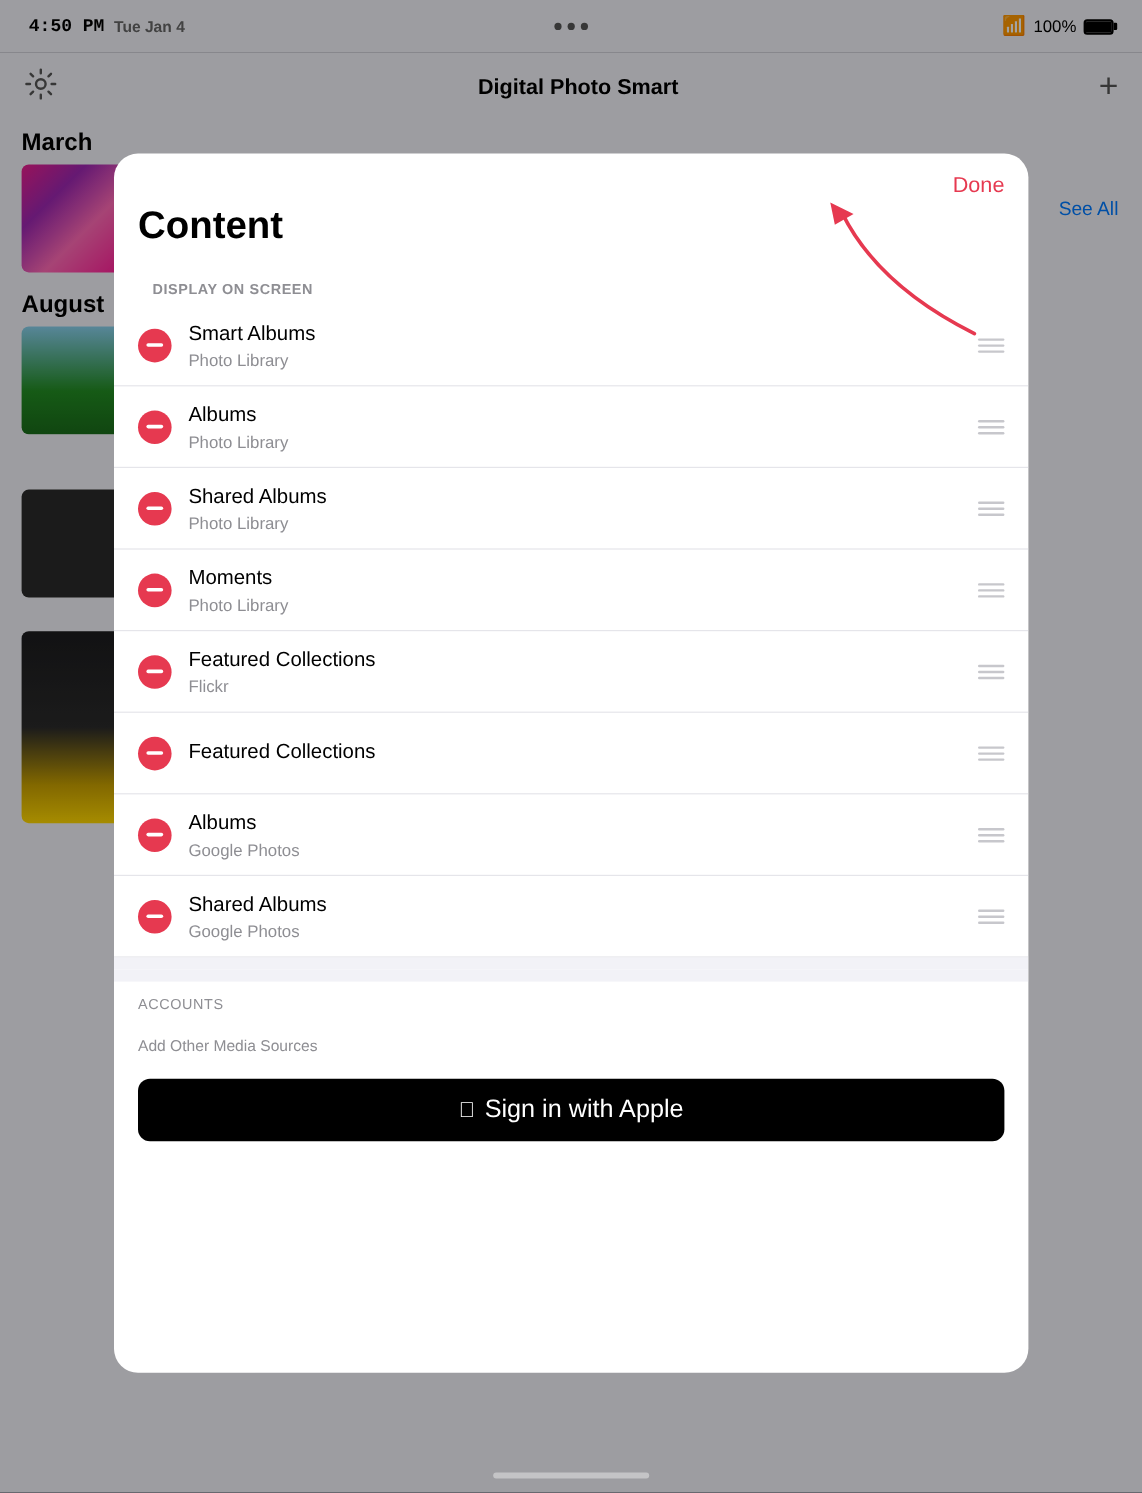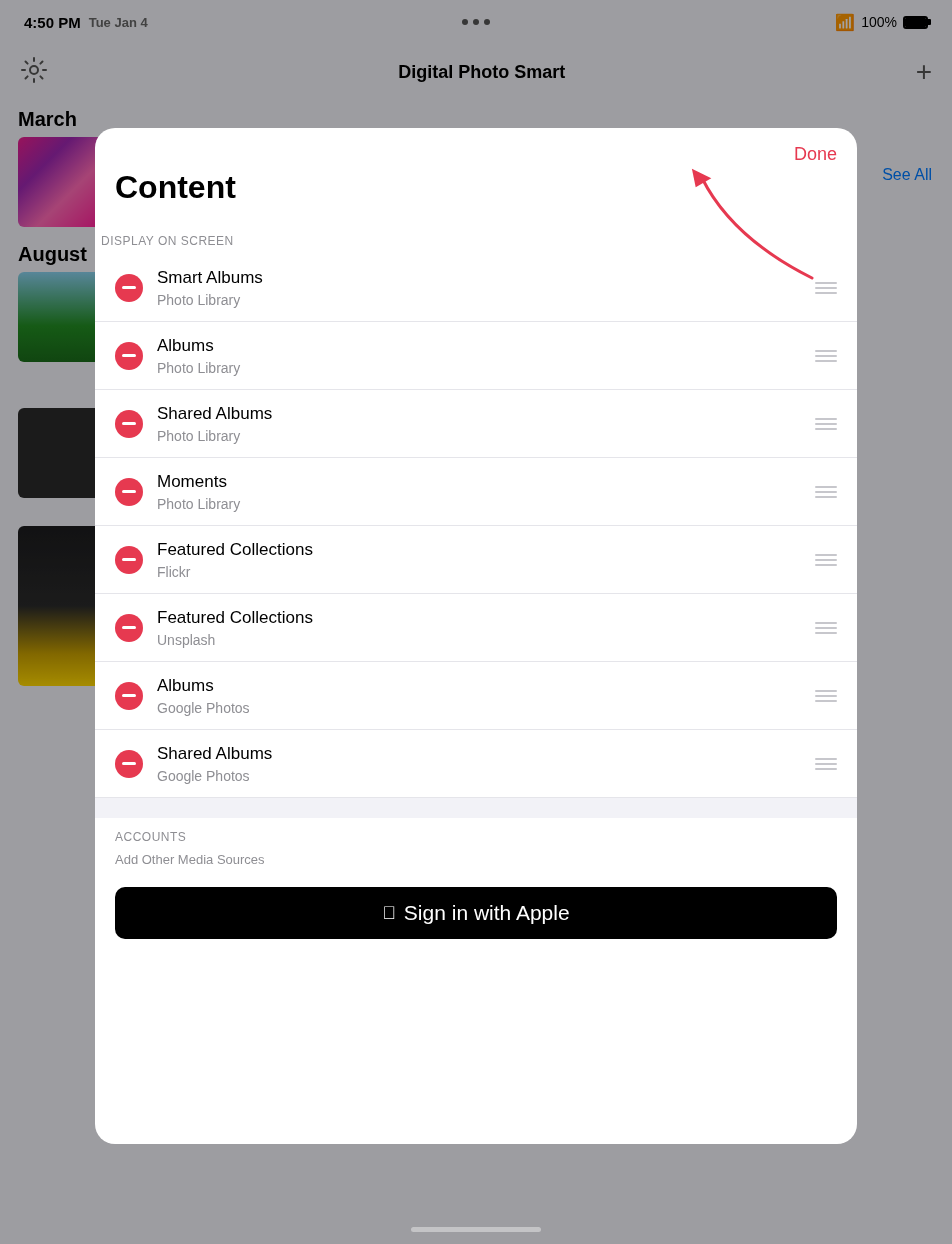--- a/index.html
+++ b/index.html
@@ -22,20 +22,21 @@
       display: flex;
       align-items: center;
       justify-content: space-between;
       padding: 0 24px;
       z-index: 10;
     }
     .status-time {
       font-size: 15px;
       font-weight: 600;
       color: #000;
+      font-family: Liberation Mono, monospace;
     }
     .status-right {
       display: flex;
       align-items: center;
       gap: 6px;
     }
     .battery-pct {
       font-size: 14px;
       font-weight: 500;
       color: #000;
@@ -210,25 +211,25 @@
       right: 100px;
       width: 200px;
       height: 140px;
       z-index: 40;
       pointer-events: none;
     }
 
     
     .section-header {
       font-size: 12px;
-      font-weight: 400;
+      font-weight: 700;
       color: #8e8e93;
       text-transform: uppercase;
       letter-spacing: 0.5px;
-      padding: 12px 6px 6px;
+      padding: 12px 32px 6px;
     }
 
     
     .list-item {
       display: flex;
       align-items: center;
       padding: 12px 20px;
       border-bottom: 1px solid #e5e5ea;
       min-height: 68px;
     }
@@ -501,21 +502,20 @@
         <div class="drag-line"></div>
         <div class="drag-line"></div>
         <div class="drag-line"></div>
       </div>
     </div>
 
     <div class="list-item">
       <button class="remove-btn"></button>
       <div class="item-text">
         <div class="item-title">Featured Collections</div>
-        <div class="item-subtitle">Unsplash</div>
       </div>
       <div class="drag-handle">
         <div class="drag-line"></div>
         <div class="drag-line"></div>
         <div class="drag-line"></div>
       </div>
     </div>
 
     <div class="list-item">
       <button class="remove-btn"></button>
@@ -541,21 +541,21 @@
         <div class="drag-line"></div>
         <div class="drag-line"></div>
       </div>
     </div>
 
     <div style="background:#f2f2f7; height:10px;"></div>
     <div style="background:#f2f2f7; height:10px;"></div>
 
     <div style="padding: 12px 20px 4px;">
       <div style="font-size:12px;font-weight:500;color:#8e8e93;text-transform:uppercase;letter-spacing:0.5px;">ACCOUNTS</div>
-      <div style="font-size:13px;color:#8e8e93;margin-top:8px;">Add Other Media Sources</div>
+      <div style="font-size:13px;color:#8e8e93;margin-top:20px;">Add Other Media Sources</div>
     </div>
 
     <div class="account-buttons-wrap">
 
 
       <button class="apple-btn">
         <span class="apple-logo"></span>
         <span class="apple-btn-text">Sign in with Apple</span>
       </button>
     </div>

